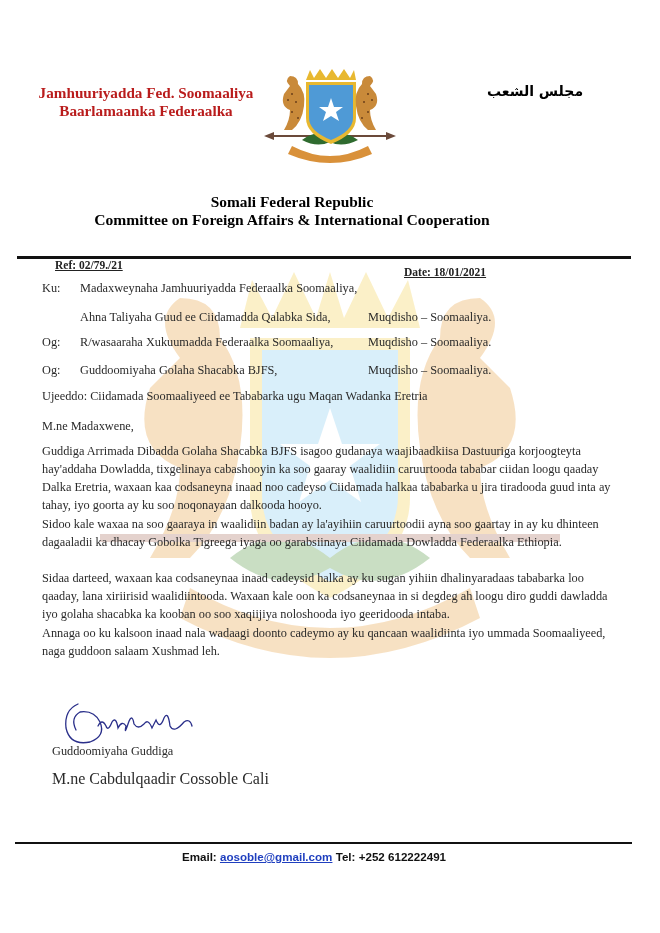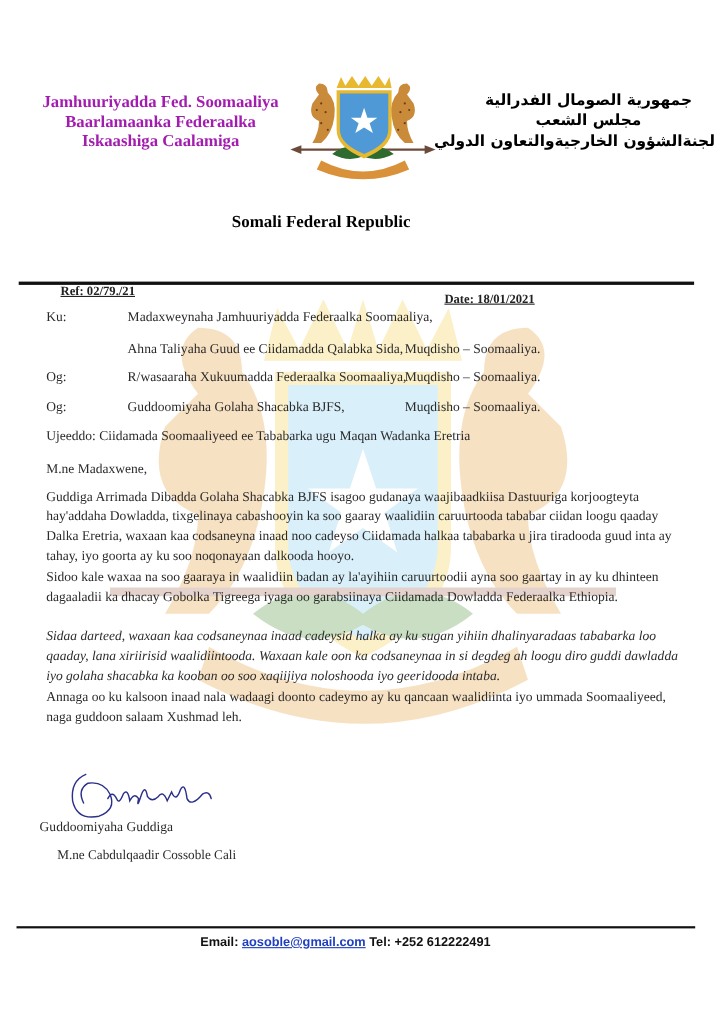--- a/index.html
+++ b/index.html
@@ -1,55 +1,54 @@
 <!DOCTYPE html>
 <html><head>
   <meta charset="utf-8">
   <style>
     html, body { margin: 0; padding: 0; background: #ffffff; }
     body { width: 660px; height: 933px; position: relative; overflow: hidden; font-family: "Liberation Serif", serif; color: #1a1a1a; }
 
-    .letterhead-left { position: absolute; left: 18px; top: 84px; width: 256px; text-align: center; font-weight: bold; font-size: 15.2px; line-height: 18px; color: #a21caf; }
+    .letterhead-left { position: absolute; left: 18px; top: 84px; width: 256px; text-align: center; font-weight: bold; font-size: 15.2px; line-height: 18px; color: #b91c1c; }
     .letterhead-left div { white-space: nowrap; }
     .letterhead-right { position: absolute; left: 420px; top: 82px; width: 230px; text-align: center; font-family: "DejaVu Sans", sans-serif; font-weight: bold; font-size: 14px; line-height: 19px; color: #000; direction: rtl; }
     .letterhead-right div { white-space: nowrap; }
 
     .emblem { position: absolute; left: 262px; top: 66px; width: 136px; height: 102px; }
 
     .title-block { position: absolute; left: 0; top: 193px; width: 584px; text-align: center; font-weight: bold; font-size: 15.4px; line-height: 18px; color: #000; }
     .title-block .t3 { font-size: 15.6px; }
 
     .rule-top { position: absolute; left: 17px; top: 256px; width: 614px; height: 3px; background: #111; }
     .ref { position: absolute; left: 55px; top: 259px; font-weight: bold; font-size: 11.5px; text-decoration: underline; color: #222; }
     .date { position: absolute; left: 404px; top: 266px; font-weight: bold; font-size: 11.5px; text-decoration: underline; color: #222; }
 
     .watermark { position: absolute; left: 80px; top: 258px; width: 500px; height: 440px; opacity: 0.33; }
 
     .body-text { position: absolute; left: 42px; top: 279px; width: 580px; font-size: 12.3px; line-height: 18px; color: #2a2a2a; }
     .addr-row { position: absolute; left: 0; white-space: nowrap; }
     .addr-key { position: absolute; left: 0; }
-    .addr-name { position: absolute; left: 38px; margin-left: 36px; }
+    .addr-name { position: absolute; left: 38px; }
     .addr-city { position: absolute; left: 326px; }
     .para { position: absolute; left: 0; width: 575px; }
 
     .signature { position: absolute; left: 60px; top: 700px; width: 150px; height: 52px; }
-    .sig-title { position: absolute; left: 36px; top: 744px; font-size: 12.3px; color: #2a2a2a; }
-    .sig-name { position: absolute; left: 52px; top: 770px; font-size: 12px; color: #2a2a2a; }
+    .sig-title { position: absolute; left: 52px; top: 744px; font-size: 12.3px; color: #2a2a2a; }
+    .sig-name { position: absolute; left: 52px; top: 770px; font-size: 16px; color: #2a2a2a; }
 
     .rule-bottom { position: absolute; left: 15px; top: 842px; width: 617px; height: 2px; background: #111; }
     .footer { position: absolute; left: 0; top: 850px; width: 628px; text-align: center; font-family: "Liberation Sans", sans-serif; font-weight: bold; font-size: 11.6px; color: #111; }
     .footer a { color: #1f3fbf; text-decoration: underline; }
   </style>
 </head>
 <body>
 
 <div class="letterhead-left">
   <div>Jamhuuriyadda Fed. Soomaaliya</div>
   <div>Baarlamaanka Federaalka</div>
-  <div>Iskaashiga Caalamiga</div>
 </div>
 
 <svg class="emblem" viewBox="0 0 136 102">
 
   <line x1="6" y1="70" x2="130" y2="70" stroke="#6b4a3a" stroke-width="2"></line>
   <polygon points="2,70 12,66 12,74" fill="#6b4a3a"></polygon>
   <polygon points="134,70 124,66 124,74" fill="#6b4a3a"></polygon>
 
   <path d="M40 74 Q55 62 68 72 Q80 62 96 74 Q80 82 68 76 Q55 82 40 74Z" fill="#2f6b2f"></path>
 
@@ -71,27 +70,26 @@
       <circle cx="26" cy="34" r="1"></circle>
     <circle cx="106" cy="28" r="1"></circle>
       <circle cx="102" cy="36" r="1"></circle>
       <circle cx="106" cy="46" r="1"></circle>
       <circle cx="100" cy="52" r="1"></circle>
       <circle cx="110" cy="34" r="1"></circle>
   </g>
 </svg>
 
 <div class="letterhead-right">
-  <div>جمهورية الصومال الفدرالية</div>
   <div>مجلس الشعب</div>
-  <div>لجنةالشؤون الخارجيةوالتعاون الدولي</div>
 </div>
 
 <div class="title-block">
   <div>Somali Federal Republic</div>
+  <div class="t3">Committee on Foreign Affairs &amp; International Cooperation</div>
 </div>
 
 <div class="rule-top"></div>
 <div class="ref">Ref: 02/79./21</div>
 <div class="date">Date: 18/01/2021</div>
 
 <svg class="watermark" viewBox="0 0 500 440">
   <path d="M160 70 L172 22 L192 60 L214 14 L236 60 L250 14 L264 60 L286 14 L308 60 L328 22 L340 70Z" fill="#f3d25a"></path>
   <path d="M170 80 L330 80 L330 240 Q330 300 250 340 Q170 300 170 240Z" fill="#f3d25a"></path>
   <path d="M182 92 L318 92 L318 238 Q318 290 250 324 Q182 290 182 238Z" fill="#8fd0f2"></path>
@@ -122,21 +120,21 @@
   <div class="addr-row" style="top:82px;">
     <span class="addr-key">Og:</span>
     <span class="addr-name">Guddoomiyaha Golaha Shacabka BJFS,</span>
     <span class="addr-city">Muqdisho – Soomaaliya.</span>
   </div>
 
   <div class="para" style="top:108px;font-family:Liberation Serif, serif;">Ujeeddo:  Ciidamada Soomaaliyeed ee Tababarka ugu Maqan Wadanka Eretria</div>
   <div class="para" style="top:138px;">M.ne Madaxwene,</div>
   <div class="para" style="top:163px;">Guddiga Arrimada Dibadda Golaha Shacabka BJFS isagoo gudanaya waajibaadkiisa Dastuuriga korjoogteyta hay'addaha Dowladda, tixgelinaya cabashooyin ka soo gaaray waalidiin caruurtooda tababar ciidan loogu qaaday Dalka Eretria, waxaan kaa codsaneyna inaad noo cadeyso Ciidamada halkaa tababarka u jira tiradooda guud inta ay tahay, iyo goorta ay ku soo noqonayaan dalkooda hooyo.</div>
   <div class="para" style="top:236px;">Sidoo kale waxaa na soo gaaraya in waalidiin badan ay la'ayihiin caruurtoodii ayna soo gaartay in ay ku dhinteen dagaaladii ka dhacay Gobolka Tigreega iyaga oo garabsiinaya Ciidamada Dowladda Federaalka Ethiopia.</div>
-  <div class="para" style="top:290px;font-style:italic;">Sidaa darteed, waxaan kaa codsaneynaa inaad cadeysid halka ay ku sugan yihiin dhalinyaradaas tababarka loo qaaday, lana xiriirisid waalidiintooda. Waxaan kale oon ka codsaneynaa in si degdeg ah loogu diro guddi dawladda iyo golaha shacabka ka kooban oo soo xaqiijiya noloshooda iyo geeridooda intaba.</div>
+  <div class="para" style="top:290px;">Sidaa darteed, waxaan kaa codsaneynaa inaad cadeysid halka ay ku sugan yihiin dhalinyaradaas tababarka loo qaaday, lana xiriirisid waalidiintooda. Waxaan kale oon ka codsaneynaa in si degdeg ah loogu diro guddi dawladda iyo golaha shacabka ka kooban oo soo xaqiijiya noloshooda iyo geeridooda intaba.</div>
   <div class="para" style="top:345px;">Annaga oo ku kalsoon inaad nala wadaagi doonto cadeymo ay ku qancaan waalidiinta iyo ummada Soomaaliyeed, naga guddoon salaam Xushmad leh.</div>
 </div>
 
 <svg class="signature" viewBox="0 0 150 52">
   <path d="M18 4 Q4 10 6 28 Q10 46 30 42 Q46 36 40 22 Q34 10 20 12 Q10 18 16 30 M38 26 Q42 18 46 26 Q48 32 52 22 Q56 16 58 28 Q62 20 66 26 Q64 36 68 24 Q72 12 74 24 Q78 30 84 24 Q88 18 92 28 L96 20 Q100 30 104 18 Q108 10 110 26 Q114 34 124 22 Q130 18 132 26" fill="none" stroke="#2a2f8a" stroke-width="1.3" stroke-linecap="round"></path>
 </svg>
 <div class="sig-title">Guddoomiyaha Guddiga</div>
 <div class="sig-name">M.ne Cabdulqaadir Cossoble Cali</div>
 
 <div class="rule-bottom"></div>

